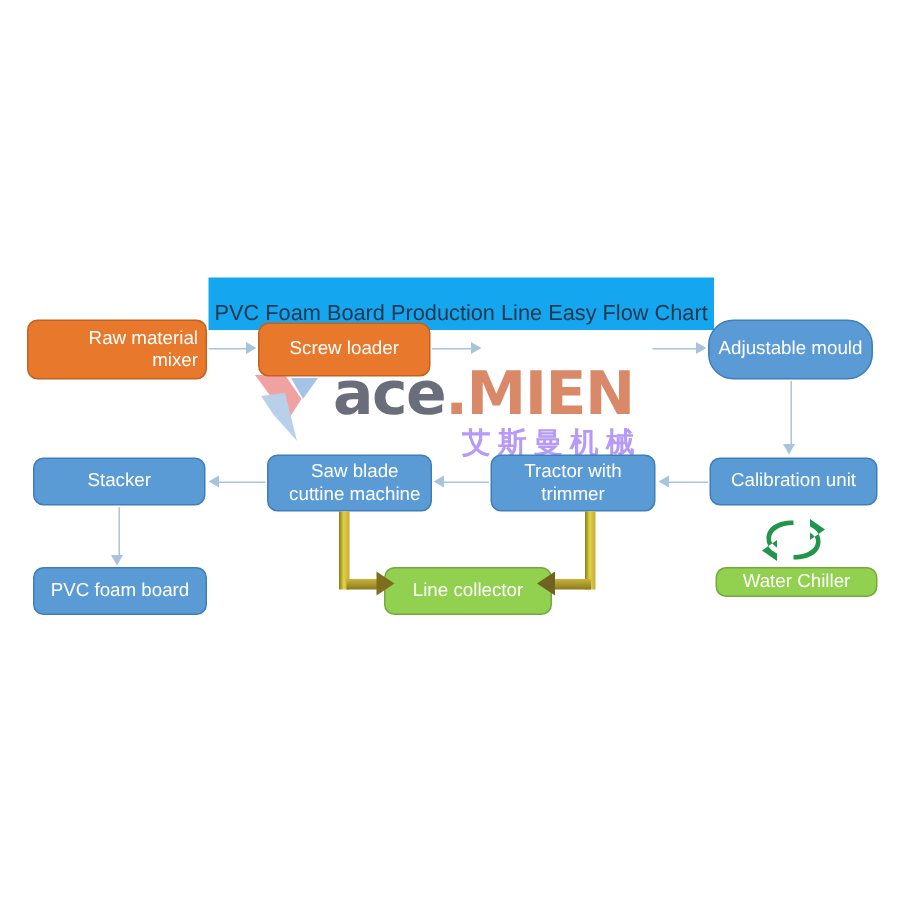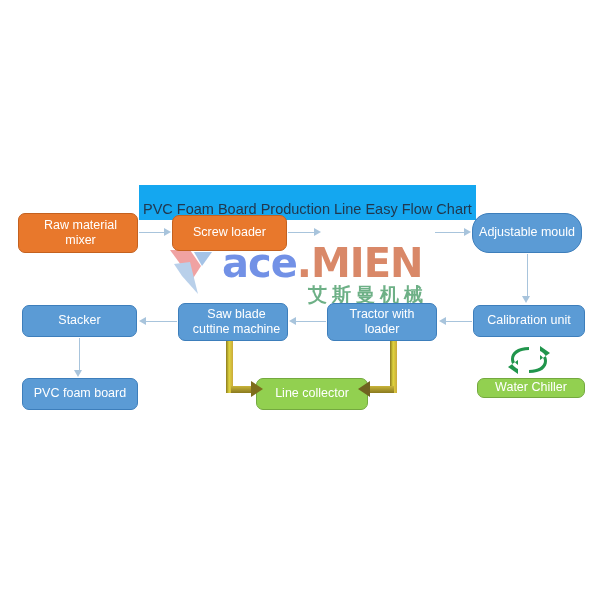--- a/index.html
+++ b/index.html
@@ -13,25 +13,25 @@
 
   
   .wm{position:absolute;pointer-events:none;user-select:none;}
   #wm-wrap{left:168px;top:244px;width:290px;height:68px;opacity:.62;}
   #wm-text{
     position:absolute;left:54px;top:-4px;
     font-size:40px;font-weight:bold;letter-spacing:-1px;
     font-family:"DejaVu Sans", sans-serif;
     white-space:nowrap;
   }
-  #wm-text .a{color:#1d4ed8;}
+  #wm-text .a{color:#0f172a;}
   #wm-text .b{color:#c2410c;}
   #wm-cn{
     position:absolute;left:140px;top:38px;
-    font-size:19px;font-weight:bold;color:#15803d;letter-spacing:5px;
+    font-size:19px;font-weight:bold;color:#8b5cf6;letter-spacing:5px;
     white-space:nowrap;font-family:Liberation Mono, monospace;
   }
   #wm-mark{position:absolute;left:0px;top:2px;width:56px;height:54px;}
 
   
   #title{
     position:absolute;left:139px;top:185px;
     background:#14A7F0;color:#21384f;
     font-size:14.5px;padding:16px 4px 3px 4px;white-space:nowrap;
     font-family:"Liberation Sans", sans-serif;
@@ -39,21 +39,21 @@
 
   
   .box{
     position:absolute;box-sizing:border-box;
     border-radius:7px;
     display:flex;align-items:center;
     color:#ffffff;font-size:12.5px;line-height:1.22;
     text-align:center;justify-content:center;
     padding:2px 5px;
   }
-  .box.left{text-align:center;justify-content:flex-start;padding-left:10px;}
+  .box.left{text-align:right;justify-content:flex-start;padding-left:10px;}
   .orange{background:#E8782C;border:1.2px solid #C4611F;}
   .blue{background:#5B9BD5;border:1.2px solid #3D7EBB;}
   .green{background:#92D050;border:1.2px solid #74A93F;}
 
   
   .ln{position:absolute;background:#A8C4DC;}
   .ln.h{height:1.3px;}
   .ln.v{width:1.3px;}
   .ah{position:absolute;width:0;height:0;}
   .ah.r{border-top:4.5px solid transparent;border-bottom:4.5px solid transparent;border-left:7px solid #A8C4DC;}
@@ -103,21 +103,21 @@
 
   <div class="box blue" style="left:22px;  top:305px; width:115px; height:32px;">
     <span>Stacker</span>
   </div>
 
   <div class="box blue" style="left:178px; top:303px; width:110px; height:38px;padding-left:12px;">
     <span>Saw blade cuttine machine</span>
   </div>
 
   <div class="box blue" style="left:327px; top:303px; width:110px; height:38px;">
-    <span>Tractor with loader</span>
+    <span>Tractor with trimmer</span>
   </div>
 
   <div class="box blue" style="left:22px;  top:378px; width:116px; height:32px;">
     <span>PVC foam board</span>
   </div>
 
   <div class="box blue" style="left:473px; top:305px; width:112px; height:32px;">
     <span>Calibration unit</span>
   </div>
 

